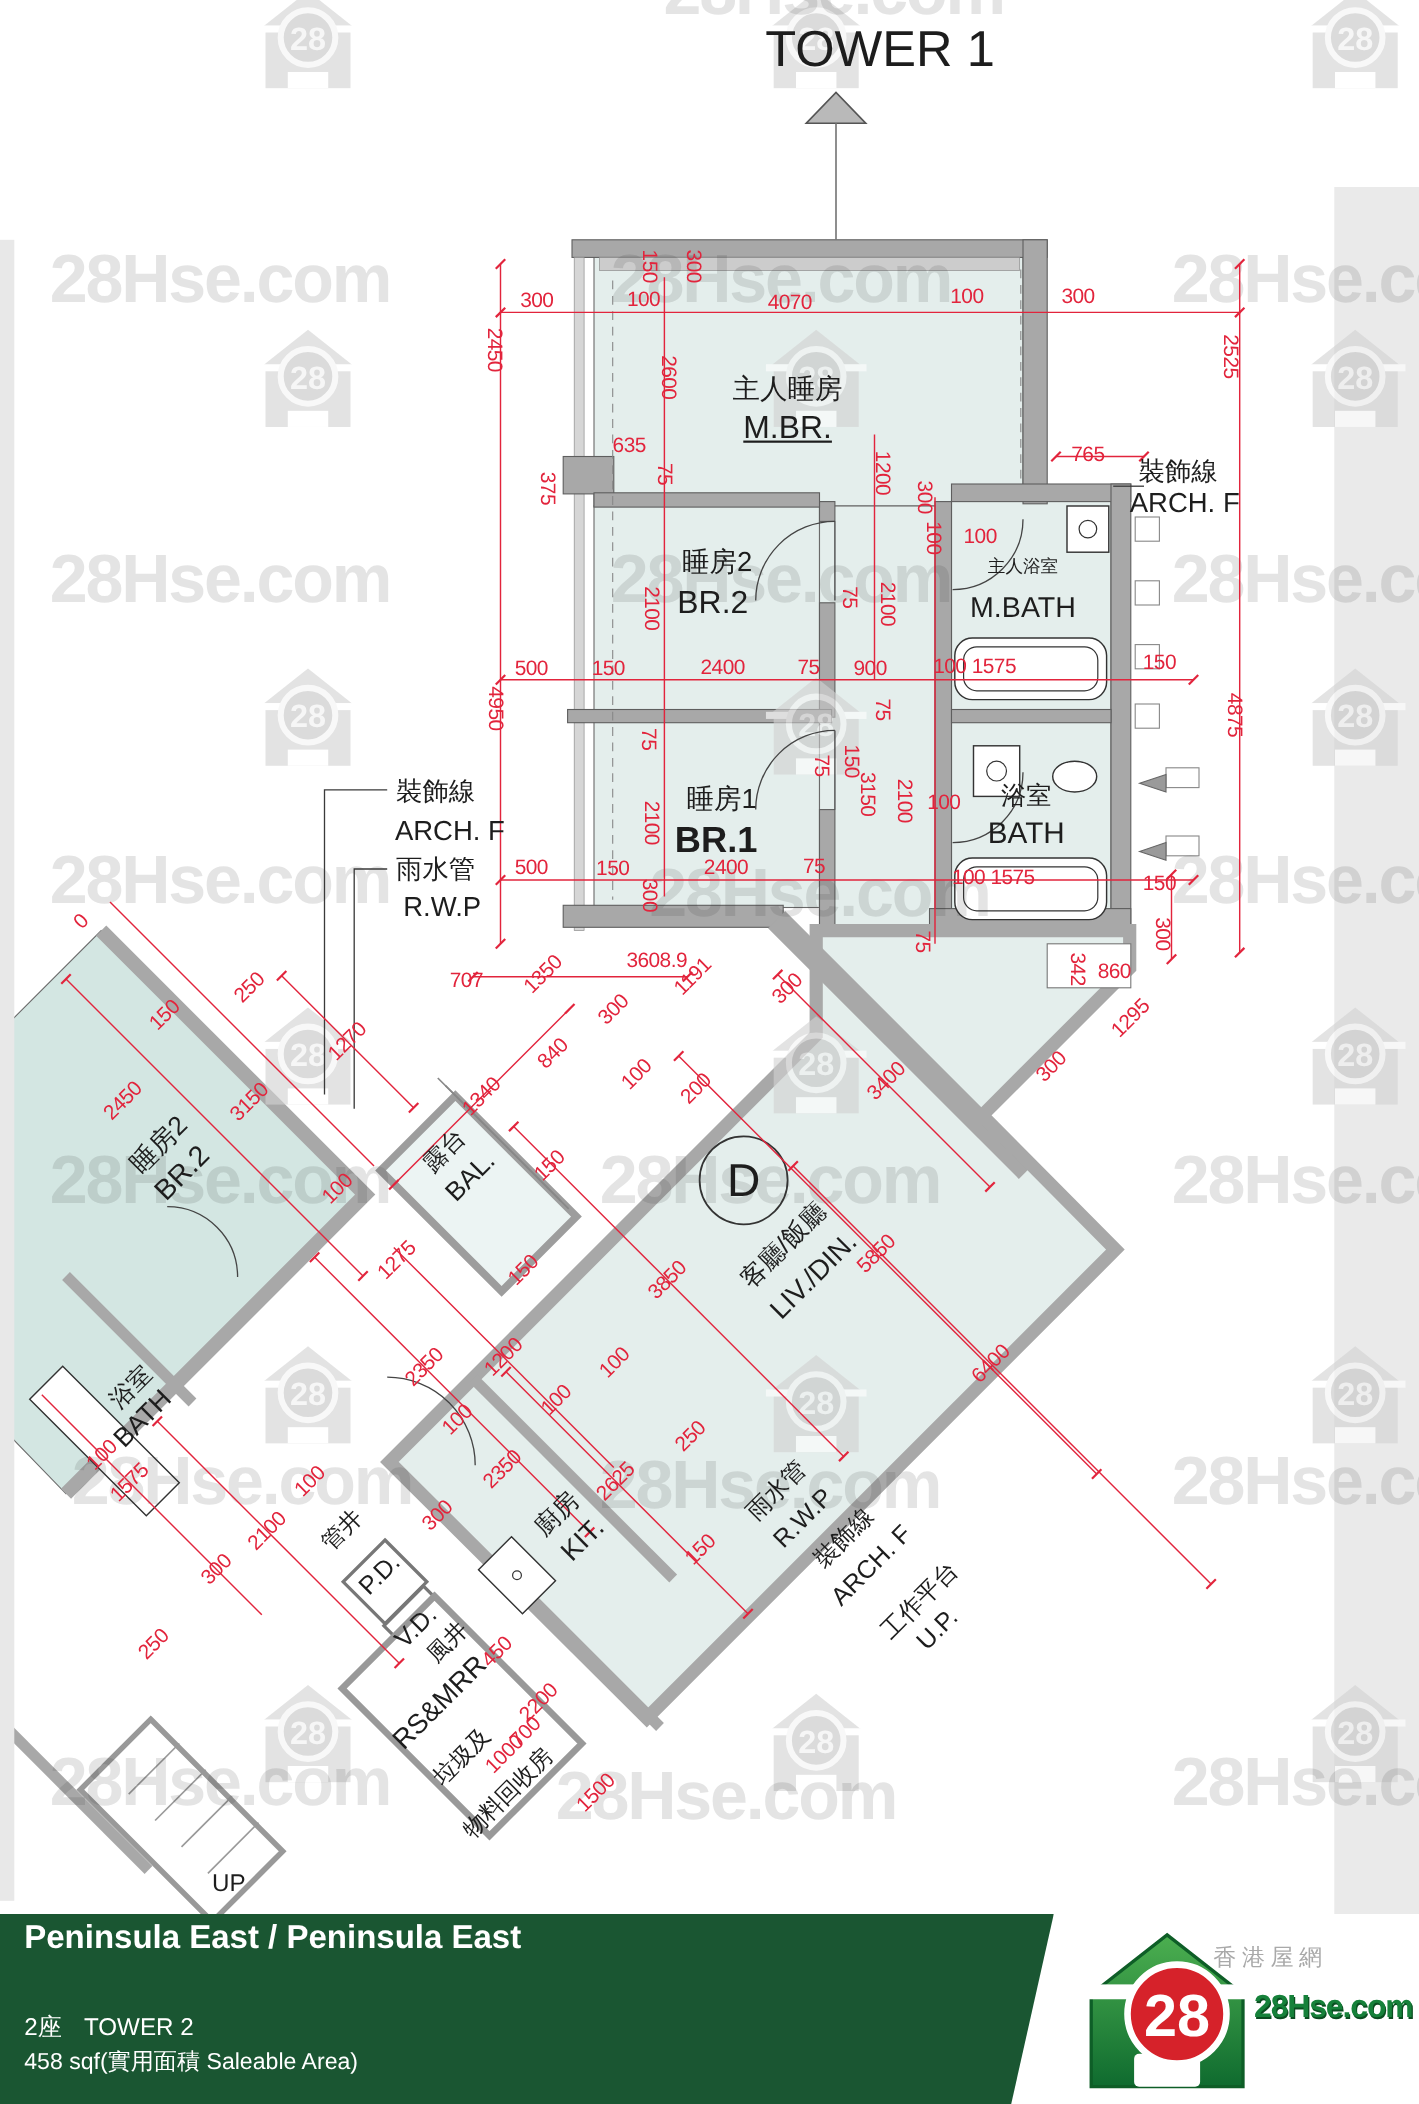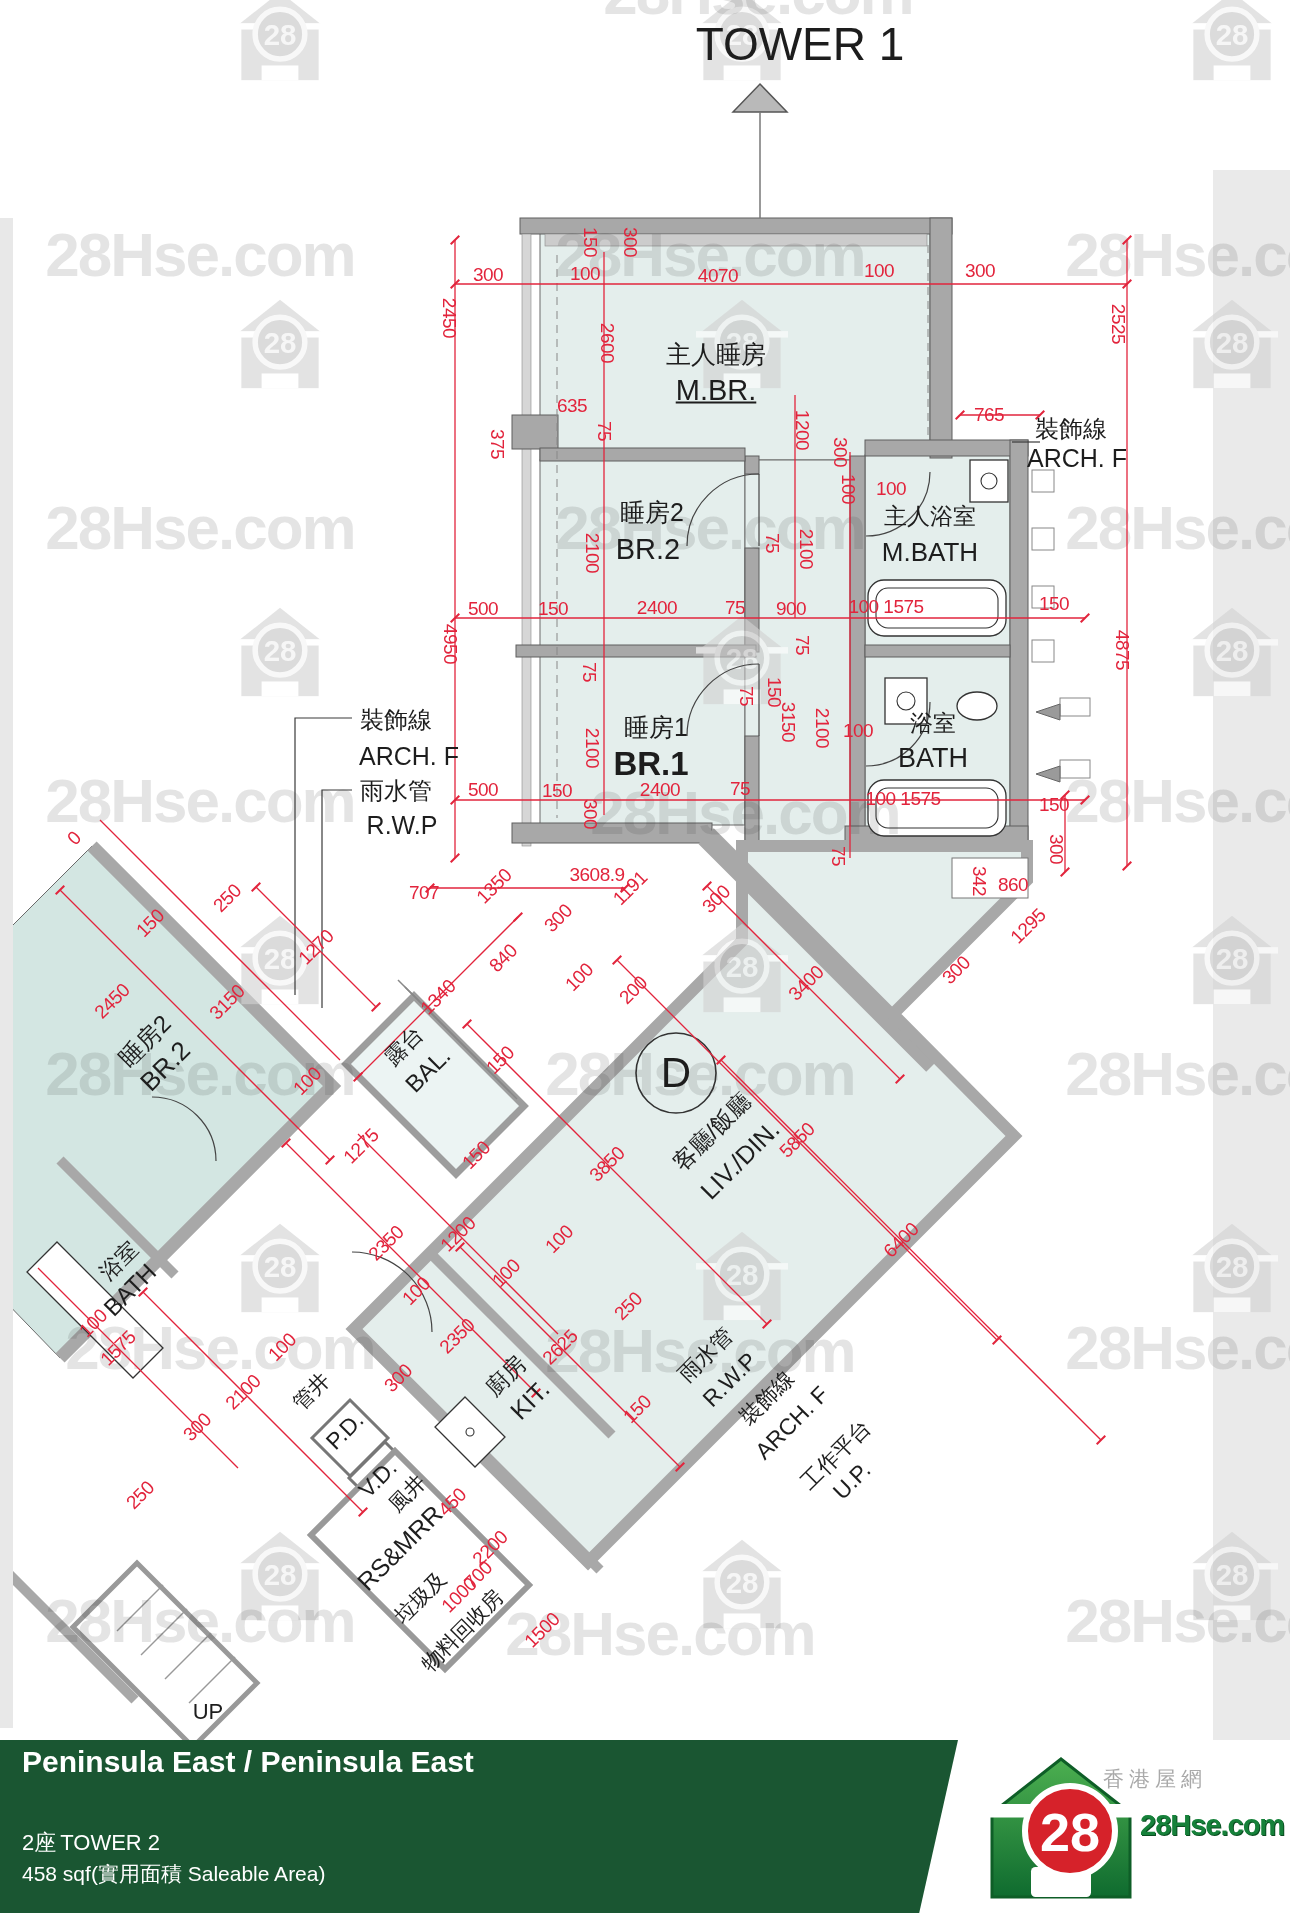--- a/index.html
+++ b/index.html
@@ -30,21 +30,21 @@
   .arc{fill:none;stroke:#444444;stroke-width:1.2;}
   .red{stroke:#e2243c;stroke-width:1.3;fill:none;}
   .blkl{stroke:#3a3a3a;stroke-width:1.2;fill:none;}
   
   .footer{position:absolute;left:0;top:1740px;width:1290px;height:223px;background:#ffffff;z-index:5;padding-left:33px;}
   .footer-green{position:absolute;inset:0;background:#1a5632;
        clip-path:polygon(0 0,958px 0,908px 100%,0 100%);color:#fff;}
   .f-title{position:absolute;left:22px;top:5px;font-size:30px;font-weight:bold;}
   .f-addr{position:absolute;left:22px;top:44px;font-size:27px;font-weight:bold;}
   .f-block{position:absolute;left:22px;top:88px;font-size:22px;}
-  .f-block .gap{margin-left:4px;}
+  .f-block .gap{margin-left:20px;}
   .f-area{position:absolute;left:22px;top:120px;font-size:21px;}
   .logo{position:absolute;left:985px;top:5px;width:305px;height:168px;}
   .logo-zh{position:absolute;left:118px;top:20px;font-size:21px;color:#a9a9a9;letter-spacing:5px;}
   .logo-house{position:absolute;left:0;top:8px;width:152px;height:150px;}
   .logo-site{position:absolute;left:155px;top:64px;font-size:29px;font-weight:bold;color:#16813a;
              letter-spacing:-1px;text-shadow:1px 1px 0 #0a4d20;}
 </style>
 </head>
 <body>
 
@@ -374,21 +374,21 @@
       <span class="lb dim" style="left: 478px; top: 1575px; transform: translate(-50%, -50%) rotate(-45deg);">700</span>
       <span class="lb dim" style="left: 459px; top: 1595px; transform: translate(-50%, -50%) rotate(-45deg);">1000</span>
       <span class="lb dim" style="left: 542px; top: 1630px; transform: translate(-50%, -50%) rotate(-45deg);">1500</span>
       <span class="lb blk" style="left: 800px; top: 44px; font-size: 46px; transform: translate(-50%, -50%) rotate(0deg);">TOWER 1</span>
       <span class="lb blk" style="left: 716px; top: 354px; font-size: 25px; transform: translate(-50%, -50%) rotate(0deg);">主人睡房</span>
       <span class="lb blk" style="left: 716px; top: 390px; font-size: 29px; transform: translate(-50%, -50%) rotate(0deg); text-decoration: underline;">M.BR.</span>
       <span class="lb blk" style="left: 652px; top: 512px; font-size: 25px; transform: translate(-50%, -50%) rotate(0deg);">睡房2</span>
       <span class="lb blk" style="left: 648px; top: 549px; font-size: 29px; transform: translate(-50%, -50%) rotate(0deg);">BR.2</span>
       <span class="lb blk" style="left: 656px; top: 727px; font-size: 25px; transform: translate(-50%, -50%) rotate(0deg);">睡房1</span>
       <span class="lb blk" style="left: 651px; top: 763px; font-size: 33px; transform: translate(-50%, -50%) rotate(0deg); font-weight: bold;">BR.1</span>
-      <span class="lb blk" style="left: 930px; top: 516px; font-size: 23px; transform: translate(-50%, -50%) rotate(0deg);">主人浴室</span>
+      <span class="lb blk" style="left: 930px; top: 516px; font-size: 16px; transform: translate(-50%, -50%) rotate(0deg);">主人浴室</span>
       <span class="lb blk" style="left: 930px; top: 552px; font-size: 26px; transform: translate(-50%, -50%) rotate(0deg);">M.BATH</span>
       <span class="lb blk" style="left: 933px; top: 723px; font-size: 23px; transform: translate(-50%, -50%) rotate(0deg);">浴室</span>
       <span class="lb blk" style="left: 933px; top: 758px; font-size: 27px; transform: translate(-50%, -50%) rotate(0deg);">BATH</span>
       <span class="lb blk" style="left: 1071px; top: 429px; font-size: 24px; transform: translate(-50%, -50%) rotate(0deg);">裝飾線</span>
       <span class="lb blk" style="left: 1077px; top: 458px; font-size: 25px; transform: translate(-50%, -50%) rotate(0deg);">ARCH. F</span>
       <span class="lb blk" style="left: 396px; top: 720px; font-size: 24px; transform: translate(-50%, -50%) rotate(0deg);">裝飾線</span>
       <span class="lb blk" style="left: 409px; top: 756px; font-size: 25px; transform: translate(-50%, -50%) rotate(0deg);">ARCH. F</span>
       <span class="lb blk" style="left: 396px; top: 791px; font-size: 24px; transform: translate(-50%, -50%) rotate(0deg);">雨水管</span>
       <span class="lb blk" style="left: 402px; top: 825px; font-size: 25px; transform: translate(-50%, -50%) rotate(0deg);">R.W.P</span>
       <span class="lb blk" style="left: 404px; top: 1046px; font-size: 22px; transform: translate(-50%, -50%) rotate(-45deg);">露台</span>

